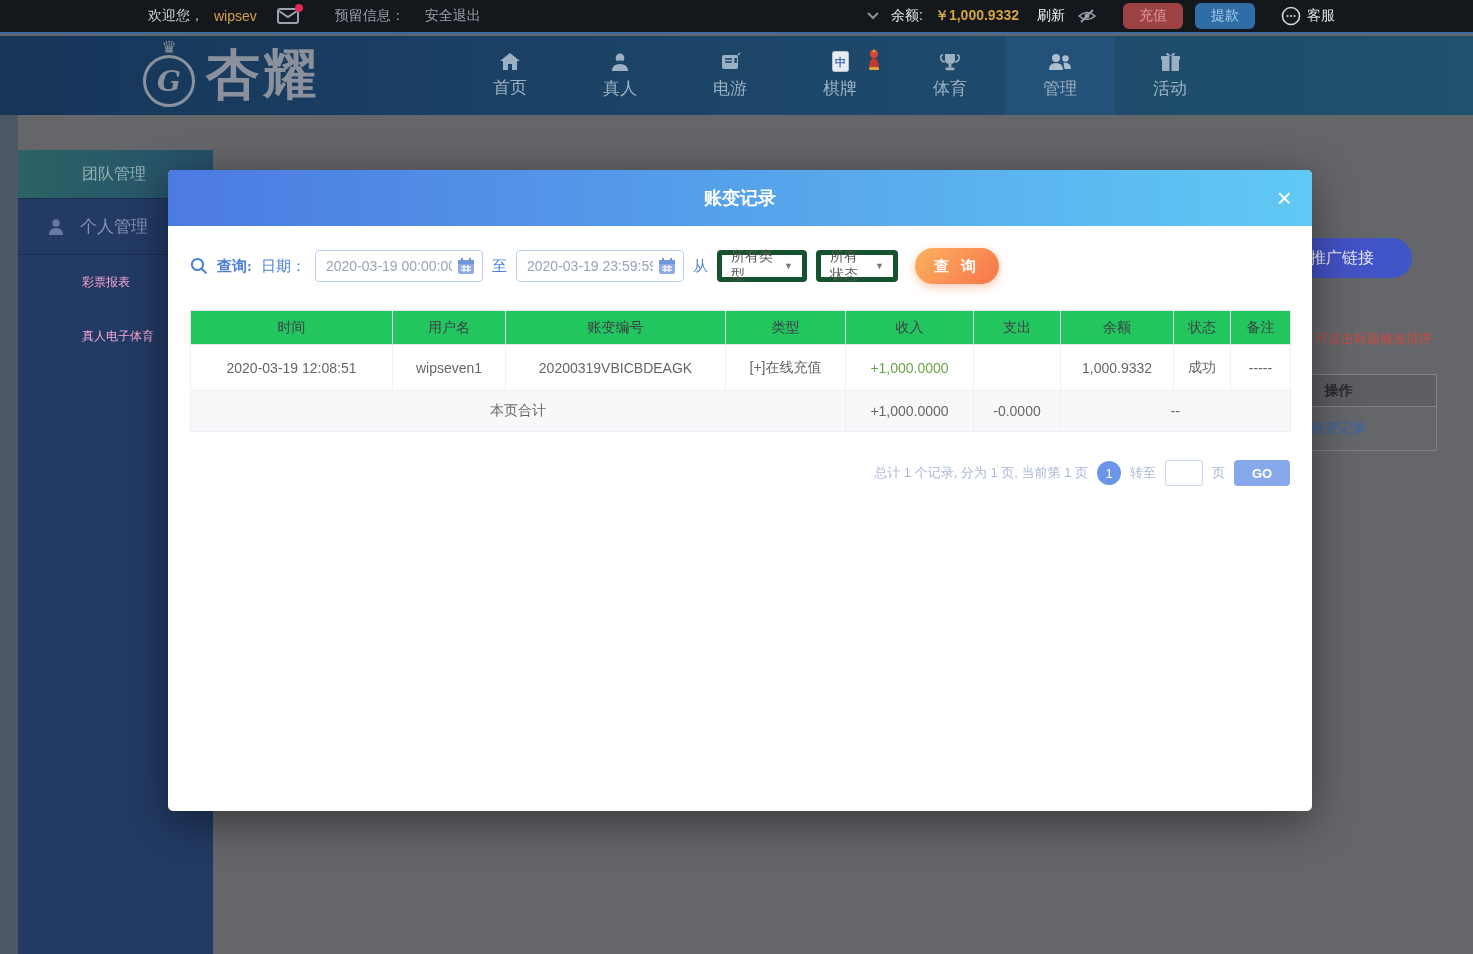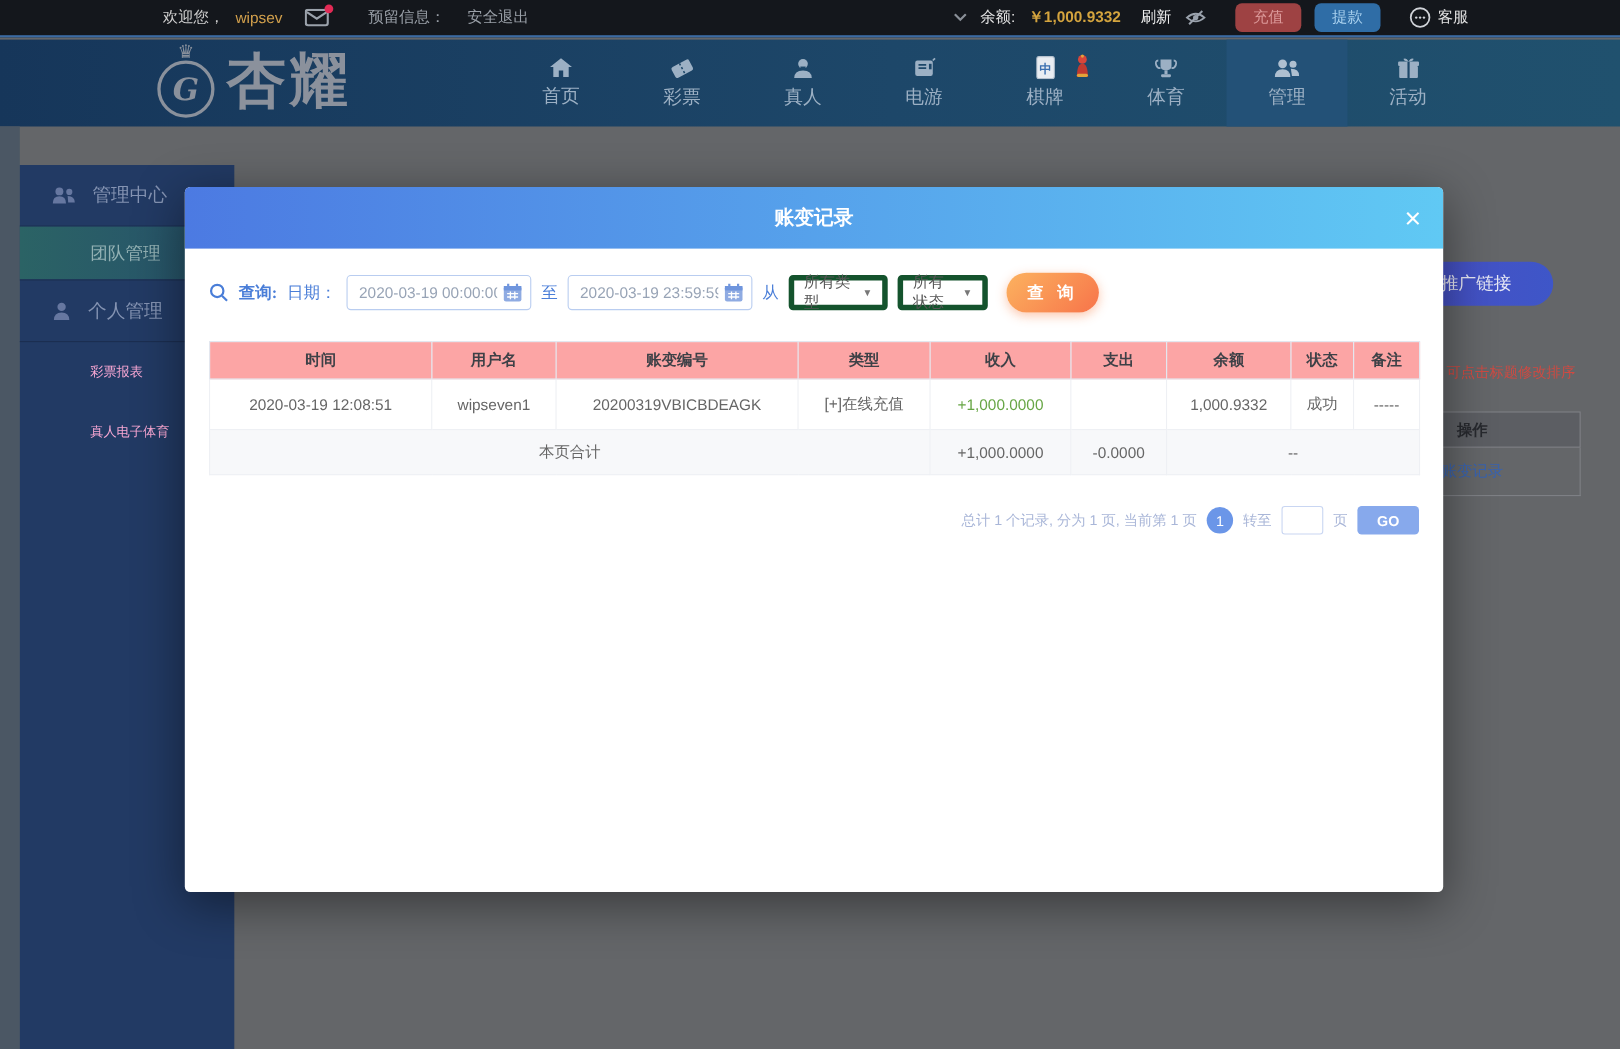--- a/index.html
+++ b/index.html
@@ -84,21 +84,21 @@
   .sel-type{width:90px;}
   .sel-status{width:82px;}
   .sel-arrow{font-size:9px;color:#777;margin-left:6px;}
   .btn-query{width:84px;height:36px;border:none;border-radius:18px;margin-left:8px;
     background:linear-gradient(135deg,#fcb25f,#f7744a);color:#fff;font-size:15px;font-weight:bold;
     letter-spacing:4px;cursor:pointer;box-shadow:0 3px 10px rgba(248,130,74,.45);
     font-family:"Liberation Sans",sans-serif;}
   
   table.rec{margin:26px 22px 0;border-collapse:collapse;width:1100px;table-layout:fixed;
     font-size:14px;color:#666;text-align:center;}
-  table.rec th{background:#fca5a5;height:33px;color:#3e4147;font-weight:bold;
+  table.rec th{background:#22c55e;height:33px;color:#3e4147;font-weight:normal;
     border:1px solid #e3e7ef;padding:0;}
   table.rec td{border:1px solid #eef0f4;height:45px;padding:0;background:#fff;}
   table.rec tr.sum td{background:#f7f8fa;height:40px;}
   .income-green{color:#67a645;}
   
   .pagination{display:flex;align-items:center;justify-content:flex-end;
     margin:28px 22px 0;gap:9px;color:#a9b6d8;font-size:13px;}
   .page-circle{width:24px;height:24px;border-radius:50%;background:#6b96e8;color:#fff;
     display:flex;align-items:center;justify-content:center;font-size:13px;cursor:pointer;}
   .goto-input{width:38px;height:26px;border:1px solid #c9d6f2;border-radius:3px;
@@ -160,29 +160,20 @@
     <span class="logo-text">杏耀</span>
   </div>
   <div class="nav-items">
     <div class="nav-item">
       <svg width="22" height="19" viewBox="0 0 22 19">
           <path d="M11 1 L21 9 H18 V18 H13 V12 H9 V18 H4 V9 H1 Z" fill="#9cb0c4"></path>
         </svg>
       <span>首页</span>
     </div>
     <div class="nav-item">
-      <svg width="24" height="20" viewBox="0 0 24 20">
-          <g transform="rotate(-28 12 10)">
-            <rect x="3" y="5" width="18" height="11" rx="2" fill="#9cb0c4"></rect>
-            <line x1="12" y1="5" x2="12" y2="16" stroke="#1d4769" stroke-width="1.4" stroke-dasharray="2 2"></line>
-          </g>
-        </svg>
-      <span>彩票</span>
-    </div>
-    <div class="nav-item">
       <svg width="22" height="20" viewBox="0 0 22 20">
           <circle cx="11" cy="6" r="4.4" fill="#9cb0c4"></circle>
           <path d="M3 19 Q3 12 11 12 Q19 12 19 19 Z" fill="#9cb0c4"></path>
           <rect x="8.6" y="8.5" width="4.8" height="3" fill="#1d4769"></rect>
         </svg>
       <span>真人</span>
     </div>
     <div class="nav-item">
       <svg width="22" height="20" viewBox="0 0 22 20">
           <rect x="3" y="3" width="16" height="14" rx="2" fill="#9cb0c4"></rect>
@@ -231,29 +222,20 @@
           <line x1="10.5" y1="4" x2="10.5" y2="19" stroke="#1d4769" stroke-width="2"></line>
           <path d="M10.5 4 Q6 4 6 1.5 Q8.5 0 10.5 4 Q12.5 0 15 1.5 Q15 4 10.5 4" fill="#9cb0c4"></path>
         </svg>
       <span>活动</span>
     </div>
   </div>
 </div>
 
 <div class="left-strip"></div>
 <div class="sidebar">
-  <div class="side-item side-main">
-    <svg width="24" height="18" viewBox="0 0 24 18">
-        <circle cx="8" cy="5" r="3.6" fill="#6677a0"></circle>
-        <path d="M2 16 Q2 9.5 8 9.5 Q14 9.5 14 16 Z" fill="#6677a0"></path>
-        <circle cx="17" cy="5.5" r="2.8" fill="#6677a0"></circle>
-        <path d="M15.5 9.2 Q22 9.5 22 15 L16 15" fill="#6677a0"></path>
-      </svg>
-    <span>管理中心</span>
-  </div>
   <div class="side-item side-sub-active">
     <span>团队管理</span>
   </div>
   <div class="side-item side-main">
     <svg width="20" height="18" viewBox="0 0 20 18">
         <circle cx="10" cy="5" r="3.8" fill="#6677a0"></circle>
         <path d="M3 17 Q3 10 10 10 Q17 10 17 17 Z" fill="#6677a0"></path>
       </svg>
     <span>个人管理</span>
   </div>

